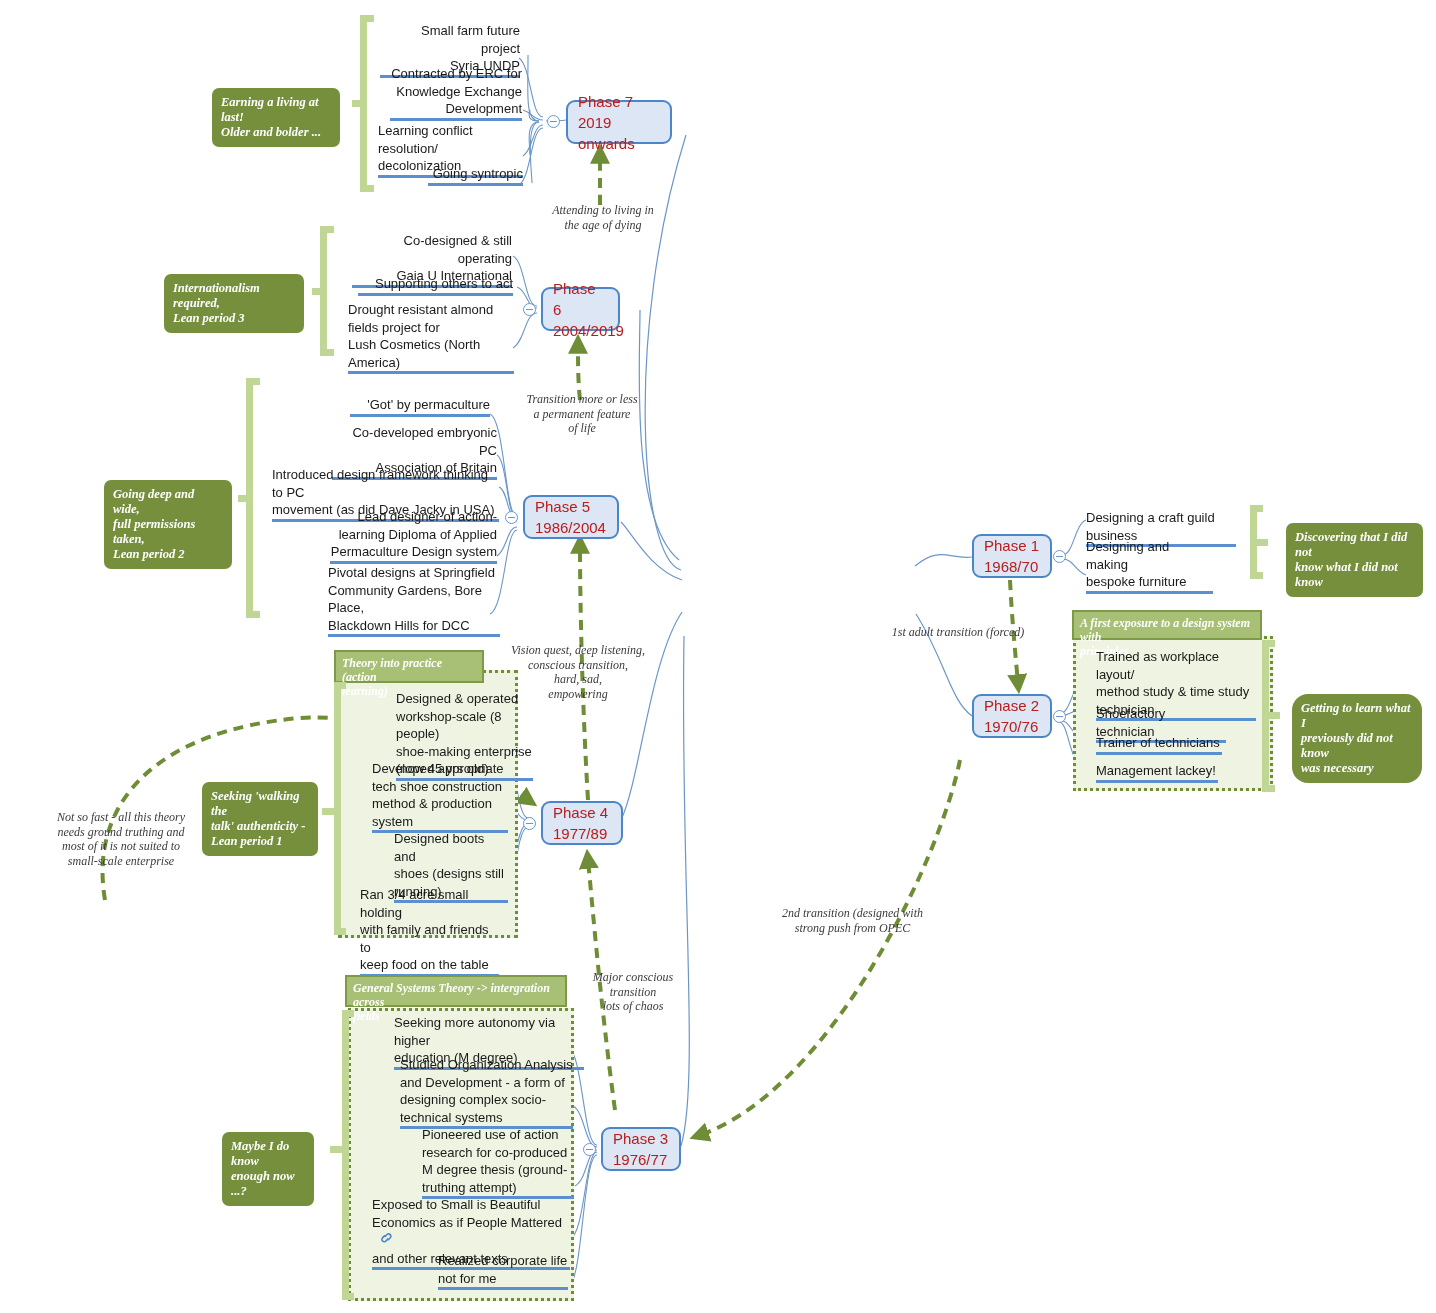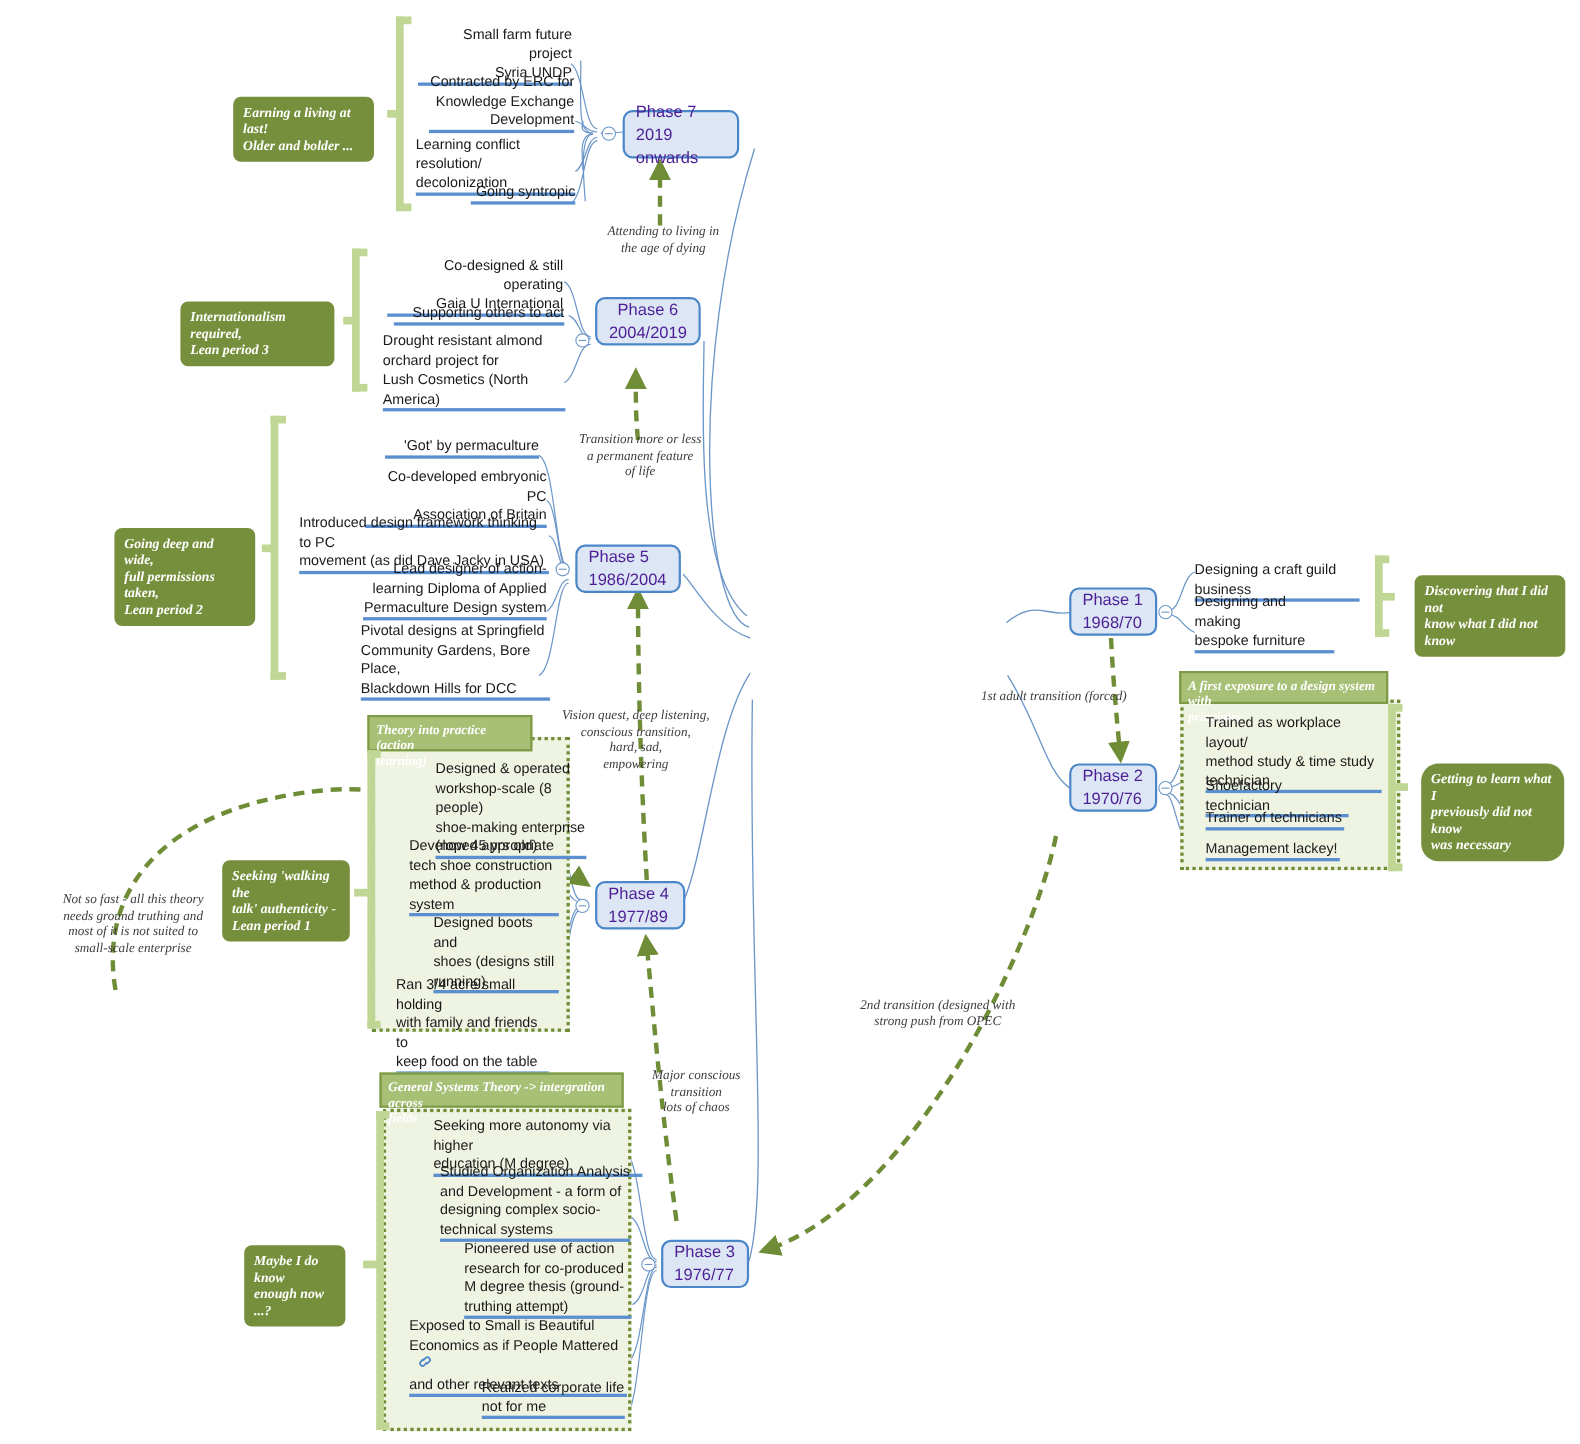--- a/index.html
+++ b/index.html
@@ -8,21 +8,21 @@
   #stage{position:absolute;left:0;top:0;width:1436px;height:1313px;}
   svg#wires{position:absolute;left:0;top:0;width:1436px;height:1313px;pointer-events:none;}
 
   
   .central{position:absolute;background:#dce6f4;border:3px solid #4a86c8;border-radius:12px;
       color:#2e5b8e;font-weight:bold;font-size:19px;line-height:25px;text-align:center;
       display:flex;align-items:center;justify-content:center;box-sizing:border-box;}
 
   
   .phase{position:absolute;background:#dce6f4;border:2px solid #4a86c8;border-radius:9px;
-      color:#4c1d95;font-size:15px;line-height:21px;text-align:left;
+      color:#b91c1c;font-size:15px;line-height:21px;text-align:left;
       display:flex;flex-direction:column;justify-content:center;box-sizing:border-box;
       padding:5px 10px;}
 
   
   .toggle{position:absolute;width:13px;height:13px;border:1px solid #6b96c8;border-radius:50%;
       background:#fff;box-sizing:border-box;}
   .toggle:after{content:"";position:absolute;left:2px;top:5px;width:7px;height:1px;background:#6b96c8;}
 
   
   .leaf{position:absolute;font-size:13px;line-height:17.5px;color:#1a1a1a;
@@ -145,21 +145,21 @@
     </g>
   </svg>
 
 
   <div class="phase" style="left:566px;top:100px;width:106px;height:44px;">
     <span>Phase 7</span>
     <span>2019 onwards</span>
   </div>
   <div class="toggle" style="left:547px;top:115px;"></div>
 
-  <div class="phase" style="left:541px;top:270px;width:96px;height:44px;text-align:center;">
+  <div class="phase" style="left:541px;top:287px;width:79px;height:44px;">
     <span>Phase 6</span>
     <span>2004/2019</span>
   </div>
   <div class="toggle" style="left:523px;top:303px;"></div>
 
   <div class="phase" style="left:523px;top:495px;width:96px;height:44px;">
     <span>Phase 5</span>
     <span>1986/2004</span>
   </div>
   <div class="toggle" style="left:505px;top:511px;"></div>
@@ -235,21 +235,21 @@
     <div>Co-designed &amp; still operating</div>
     <div>Gaia U International</div>
     <div class="ul" style="width:160px;"></div>
   </div>
   <div class="leaf r" style="left:358px;top:275px;width:155px;">
     <div>Supporting others to act</div>
     <div class="ul" style="width:155px;"></div>
   </div>
   <div class="leaf l" style="left:348px;top:301px;width:166px;">
     <div>Drought resistant almond</div>
-    <div>orchard project for</div>
+    <div>fields project for</div>
     <div>Lush Cosmetics (North America)</div>
     <div class="ul" style="width:166px;"></div>
   </div>
 
   <div class="brk" style="left:238px;top:378px;width:22px;height:240px;">
     <i style="left:8px;top:0;width:7px;height:240px;"></i>
     <i style="left:8px;top:0;width:14px;height:7px;"></i>
     <i style="left:8px;top:233px;width:14px;height:7px;"></i>
     <i style="left:0;top:117px;width:9px;height:7px;"></i>
   </div>

